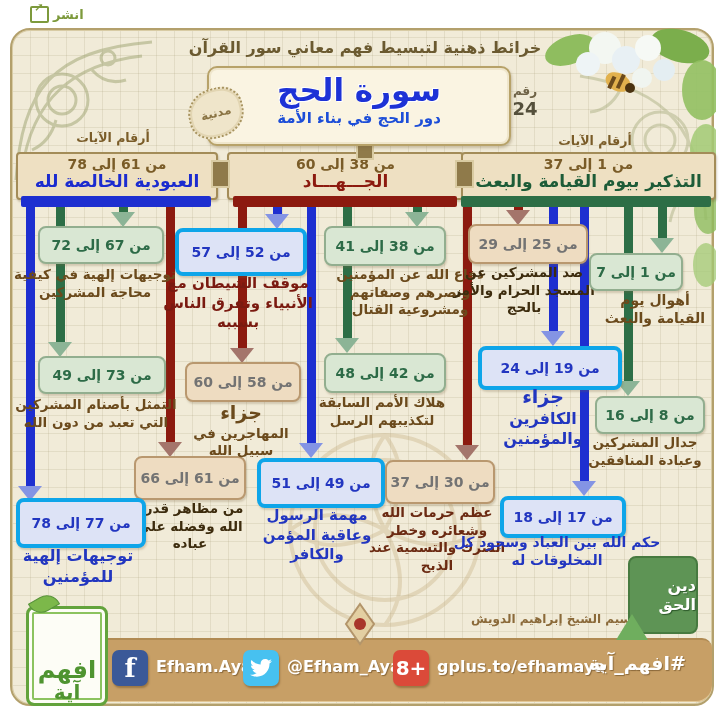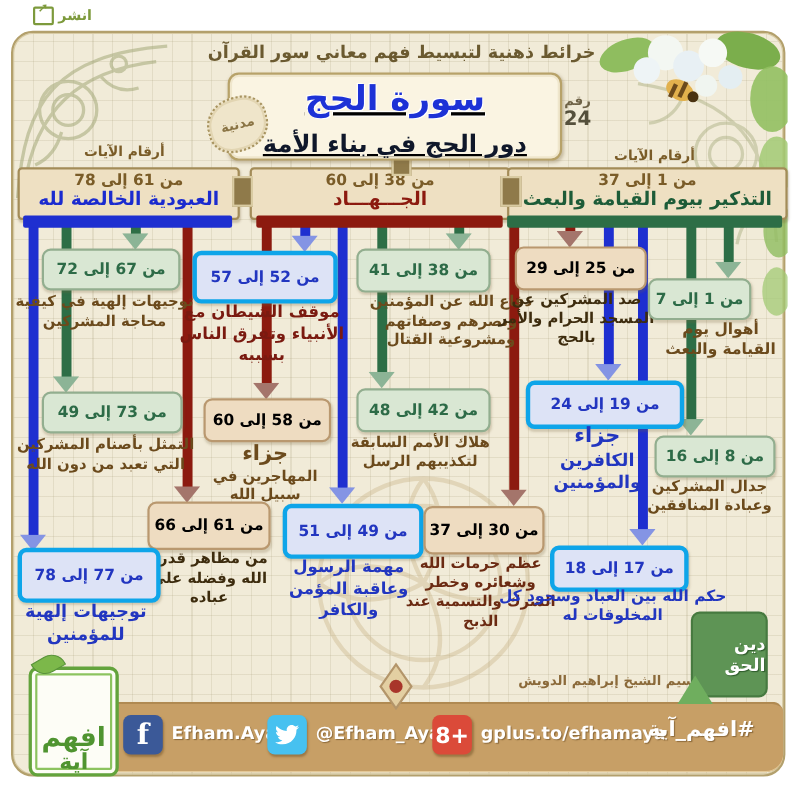--- a/index.html
+++ b/index.html
@@ -25,24 +25,24 @@
   .share-ic{width:15px;height:13px;border:2px solid #7d9a3c;border-radius:2px;position:relative;display:inline-block;}
   .share-ic:after{content:"➚";position:absolute;left:2px;top:-8px;font-size:12px;color:#7d9a3c;background:transparent;}
   
   .deco{pointer-events:none;}
   
   .tagline{left:150px;top:38px;width:430px;text-align:center;color:#6b5a30;font-size:16px;font-weight:bold;direction:rtl;}
   .title-card{
     left:207px;top:66px;width:300px;height:76px;
     background:#faf4e2;border:2px solid #b7a269;border-radius:10px;
     box-shadow:0 0 0 2px #efe6cc inset, 1px 2px 3px rgba(120,100,60,.35);
-    text-align:center;z-index:5;text-decoration:underline;
+    text-align:center;z-index:5;
   }
   .surah-title{margin-top:6px;font-size:31px;font-weight:bold;color:#1d32d6;text-shadow:1px 1px 0 #ffffff,-1px -1px 0 #ffffff;direction:rtl;line-height:1.05;}
-  .surah-sub{font-size:22px;font-weight:bold;color:#0f172a;direction:rtl;margin-top:12px;}
+  .surah-sub{font-size:15px;font-weight:bold;color:#1d4ed8;direction:rtl;margin-top:2px;}
   .num-block{left:508px;top:84px;width:34px;text-align:center;color:#6e6246;z-index:5;}
   .num-label{font-size:12px;font-weight:bold;}
   .num-value{font-size:18px;font-weight:bold;color:#55503c;}
   .stamp{
     left:188px;top:88px;width:52px;height:46px;z-index:6;
     background:#efe5ca;border:2px dotted #a89460;border-radius:50% 40% 50% 40%;
     color:#8a7444;font-size:12px;font-weight:bold;display:flex;align-items:center;justify-content:center;
     transform:rotate(-14deg);direction:rtl;box-shadow:0 0 0 2px #e2d5b2 inset;
   }
   .ayat-label{width:110px;text-align:center;color:#7a5c28;font-size:12.5px;font-weight:bold;direction:rtl;}
@@ -59,21 +59,21 @@
   .vl{width:9px;z-index:1;border-radius:1px;}
   .ah{width:24px;height:15px;clip-path:polygon(0 0,100% 0,50% 100%);z-index:1;}
   .a-blue{background:#8494e4;filter:drop-shadow(0 0 1px #1e2fd0);}
   .a-red{background:#a4756b;filter:drop-shadow(0 0 1px #8c1a0f);}
   .a-green{background:#8cb496;filter:drop-shadow(0 0 1px #2d6e46);}
   
   .rbox{border-radius:8px;text-align:center;font-weight:bold;font-size:14px;direction:rtl;z-index:2;
         display:flex;align-items:center;justify-content:center;box-shadow:1px 2px 2px rgba(120,100,60,.25);}
   .rb-g{background:#d9e7d3;border:2px solid #92ae8f;color:#2d6b47;}
   .rb-b{background:#dde3f6;border:4px solid #0ea5e9;color:#2236c0;}
-  .rb-t{background:#eedcc1;border:2px solid #b9986f;color:#000000;}
+  .rb-t{background:#eedcc1;border:2px solid #b9986f;color:#737373;}
   
   .desc{text-align:center;font-weight:bold;direction:rtl;line-height:1.3;z-index:2;}
   .d-brown{color:#6b4a1c;font-size:13.5px;}
   .d-blue{color:#2236c0;font-size:14px;}
   .d-darkred{color:#7a1a10;font-size:15px;}
   .d-dark{color:#3d2c0e;font-size:13.5px;}
   .d-maroon{color:#6b2a12;font-size:13.5px;}
   .emph{display:block;font-size:19px;}
   
   .social-bar{left:34px;top:638px;width:678px;height:62px;background:#c79f66;border-top:2px solid #b08a52;border-radius:10px 10px 16px 16px;z-index:4;box-shadow:0 -1px 0 #e3c896 inset;}

